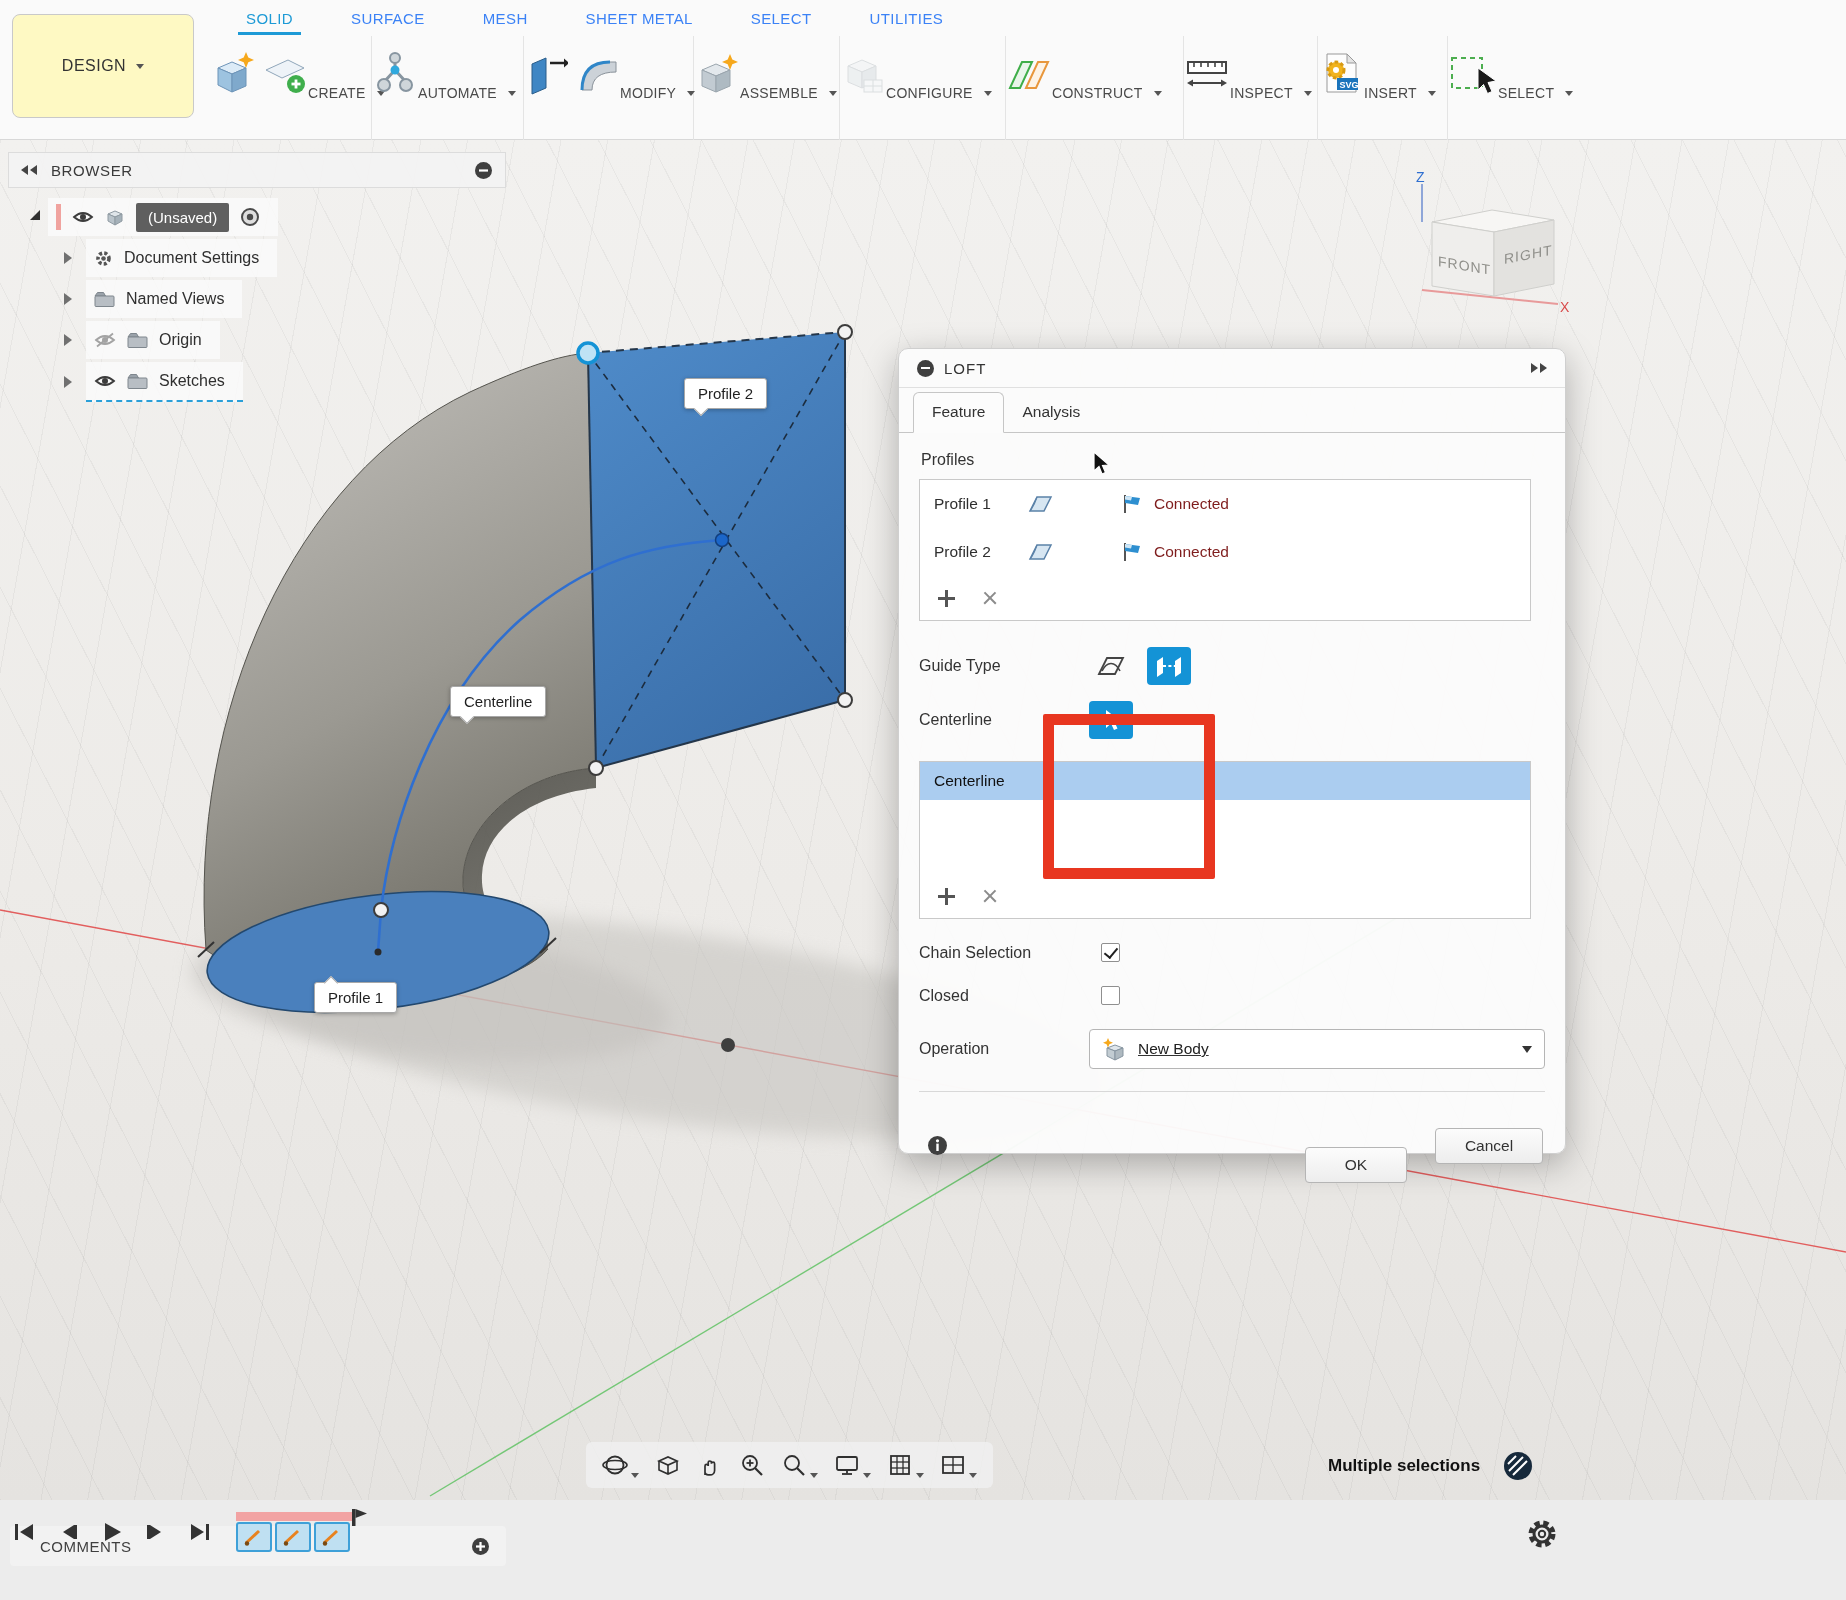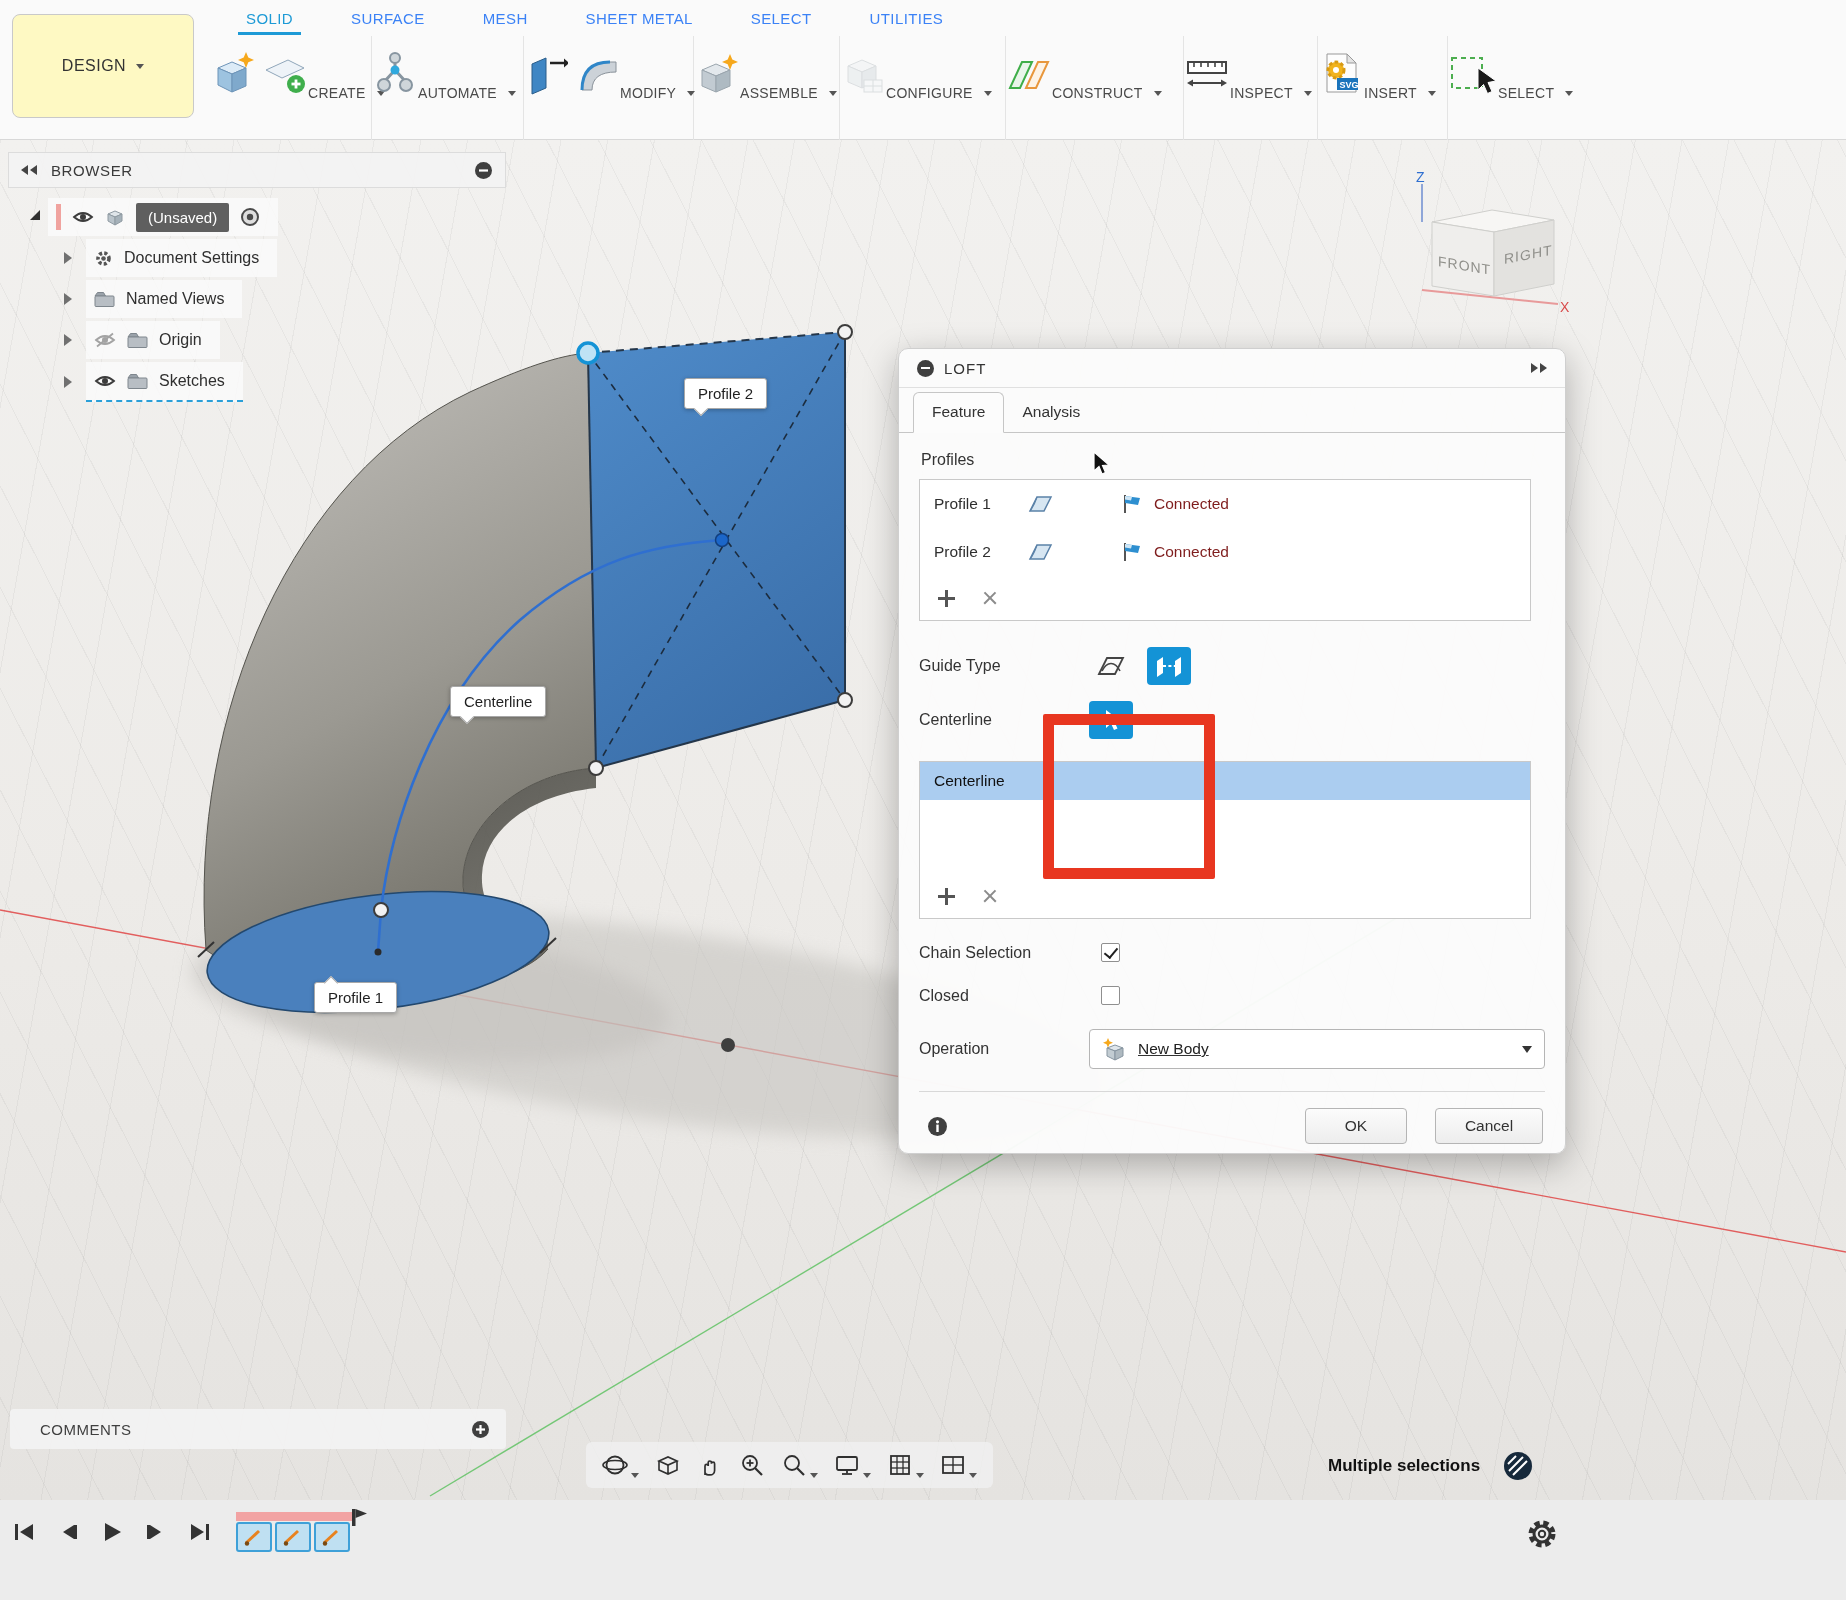--- a/index.html
+++ b/index.html
@@ -81,32 +81,32 @@
   .chk-row{display:flex;align-items:center;margin-top:24px;}
   .chk-label{width:182px;font-size:16px;color:#333;}
   .cb{width:19px;height:19px;background:#fff;border:1.5px solid #8f8f8f;border-radius:2px;position:relative;box-sizing:border-box;}
   .cb.checked::after{content:"";position:absolute;left:4.5px;top:0.5px;width:6px;height:11px;border-right:2.6px solid #1f1f1f;border-bottom:2.6px solid #1f1f1f;transform:rotate(40deg);}
   .op-row{display:flex;align-items:center;margin-top:24px;}
   .op-select{flex:1;height:40px;border:1px solid #b5b5b5;border-radius:4px;background:#fff;display:flex;align-items:center;padding:0 12px;gap:12px;box-sizing:border-box;text-decoration:underline;}
   .op-text{font-size:15.5px;color:#222;}
   .sel-arrow{width:0;height:0;border-left:5.5px solid transparent;border-right:5.5px solid transparent;border-top:7px solid #333;}
   .l-footer{margin-top:22px;border-top:1px solid #d8d8d8;padding:16px 0 0 8px;display:flex;align-items:center;}
   .btn{height:34px;display:flex;align-items:center;justify-content:center;background:linear-gradient(#fcfcfc,#ededed);border:1px solid #b5b5b5;border-radius:4px;font-size:15.5px;color:#333;}
-  .btn.ok{width:100px;margin-left:auto;margin-right:28px;}
+  .btn.ok{width:100px;margin-left:auto;margin-right:28px;margin-top:39px;}
   .btn.cancel{width:106px;margin-right:2px;}
   .glyph-plus{position:relative;width:17px;height:17px;}
   .glyph-plus::before{content:"";position:absolute;left:0;top:7px;width:17px;height:3px;background:#555;}
   .glyph-plus::after{content:"";position:absolute;left:7px;top:0;width:3px;height:17px;background:#555;}
   .glyph-x{position:relative;width:14px;height:14px;}
   .glyph-x::before,.glyph-x::after{content:"";position:absolute;left:-1px;top:6px;width:16px;height:2.4px;background:#8b8b8b;}
   .glyph-x::before{transform:rotate(45deg);}
   .glyph-x::after{transform:rotate(-45deg);}
 
   
-  .comments{position:absolute;left:10px;top:1409px;width:496px;height:40px;background:rgba(242,242,242,.95);
+  .comments{position:absolute;left:10px;top:1526px;width:496px;height:40px;background:rgba(242,242,242,.95);
      border-radius:4px;display:flex;align-items:center;padding:0 16px 0 30px;box-sizing:border-box;}
   .c-label{font-size:15px;letter-spacing:.5px;color:#3f3f3f;}
   .navbar{position:absolute;left:586px;top:1442px;height:46px;display:flex;align-items:center;gap:16px;
      background:rgba(240,240,240,.85);border-radius:6px;padding:0 16px;}
   .nav-item{display:flex;align-items:end;gap:3px;}
   .status{position:absolute;left:1328px;top:1450px;display:flex;align-items:center;gap:22px;}
   .status-text{font-size:17px;font-weight:bold;color:#111;}
 
   
   .timeline{position:absolute;left:0;top:1512px;width:1846px;height:60px;}

